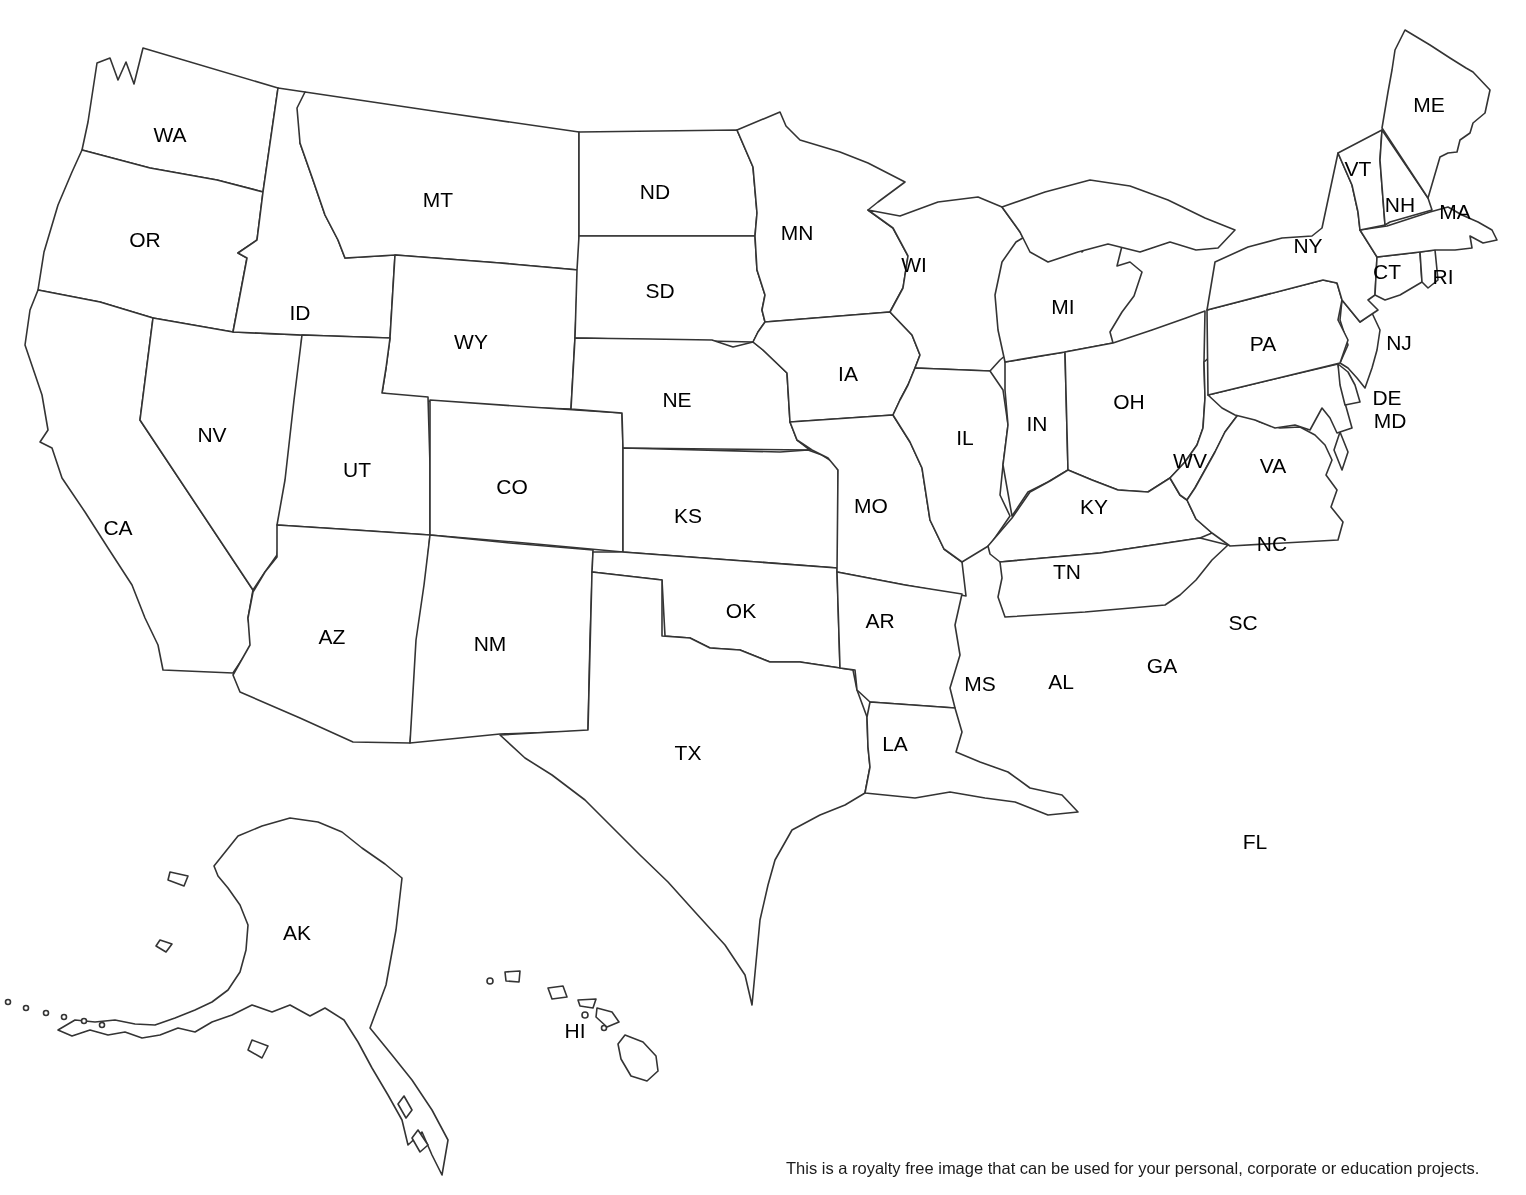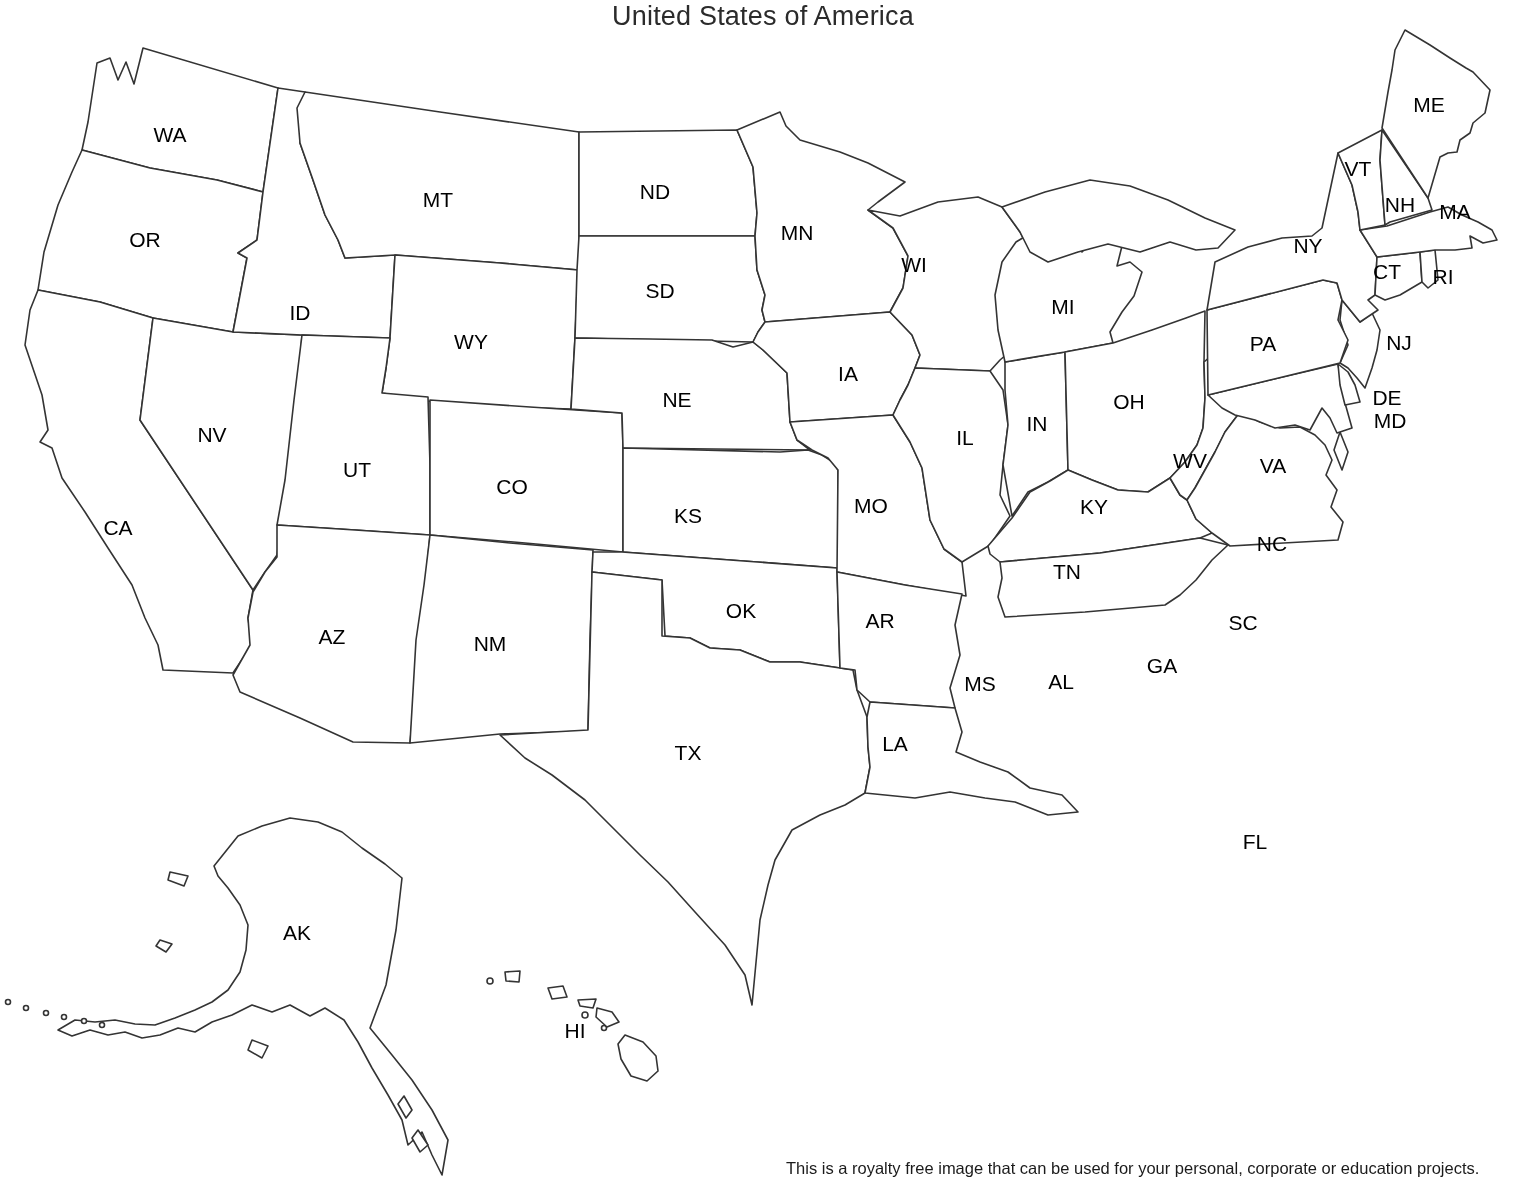--- a/index.html
+++ b/index.html
@@ -12,21 +12,20 @@
              stroke-linejoin:round;stroke-linecap:round;}
   #map-svg text{fill:#000000;font-size:21px;font-family:"Liberation Sans",sans-serif;}
   #footer{position:absolute;left:786px;top:1116px;width:740px;
           font-size:16.5px;line-height:20.8px;color:#1b1b1b;white-space:pre-wrap;}
 </style>
 </head>
 <body>
 
 <div id="stage">
 
-  <div id="map-title">United States of America</div>
 
   <svg id="map-svg" width="1526" height="1195" viewBox="0 0 1526 1195" xmlns="http://www.w3.org/2000/svg">
     <g stroke="#343434">
       <path d="M143,48 L278,88 L263,192 L217,180 L150,168 L82,150 L88,122 L97,63 L110,58 L118,80 L126,62 L134,84 L140,60 Z"></path>
       <path d="M82,150 L150,168 L217,180 L263,192 L257,240 L238,253 L247,258 L233,332 L153,318 L100,302 L38,290 L44,252 L58,205 L72,172 Z"></path>
       <path d="M38,290 L100,302 L153,318 L140,420 L253,590 L248,618 L252,645 L235,670 L233,673 L163,670 L158,645 L145,618 L132,585 L108,548 L85,512 L62,478 L52,448 L40,442 L48,430 L42,395 L25,345 L30,310 Z"></path>
       <path d="M153,318 L233,332 L302,335 L296,420 L285,505 L279,540 L277,555 L265,572 L253,590 L140,420 Z"></path>
       <path d="M278,88 L305,92 L300,143 L313,180 L325,215 L338,240 L345,258 L395,255 L390,338 L302,335 L233,332 L247,258 L238,253 L257,240 L263,192 Z"></path>
       <path d="M305,92 L440,112 L579,132 L579,270 L500,263 L395,255 L345,258 L338,240 L325,215 L313,180 L300,143 L297,108 Z"></path>
       <path d="M395,255 L500,263 L578,270 L575,337 L571,409 L475,406 L433,402 L382,393 L386,368 L390,338 Z"></path>

